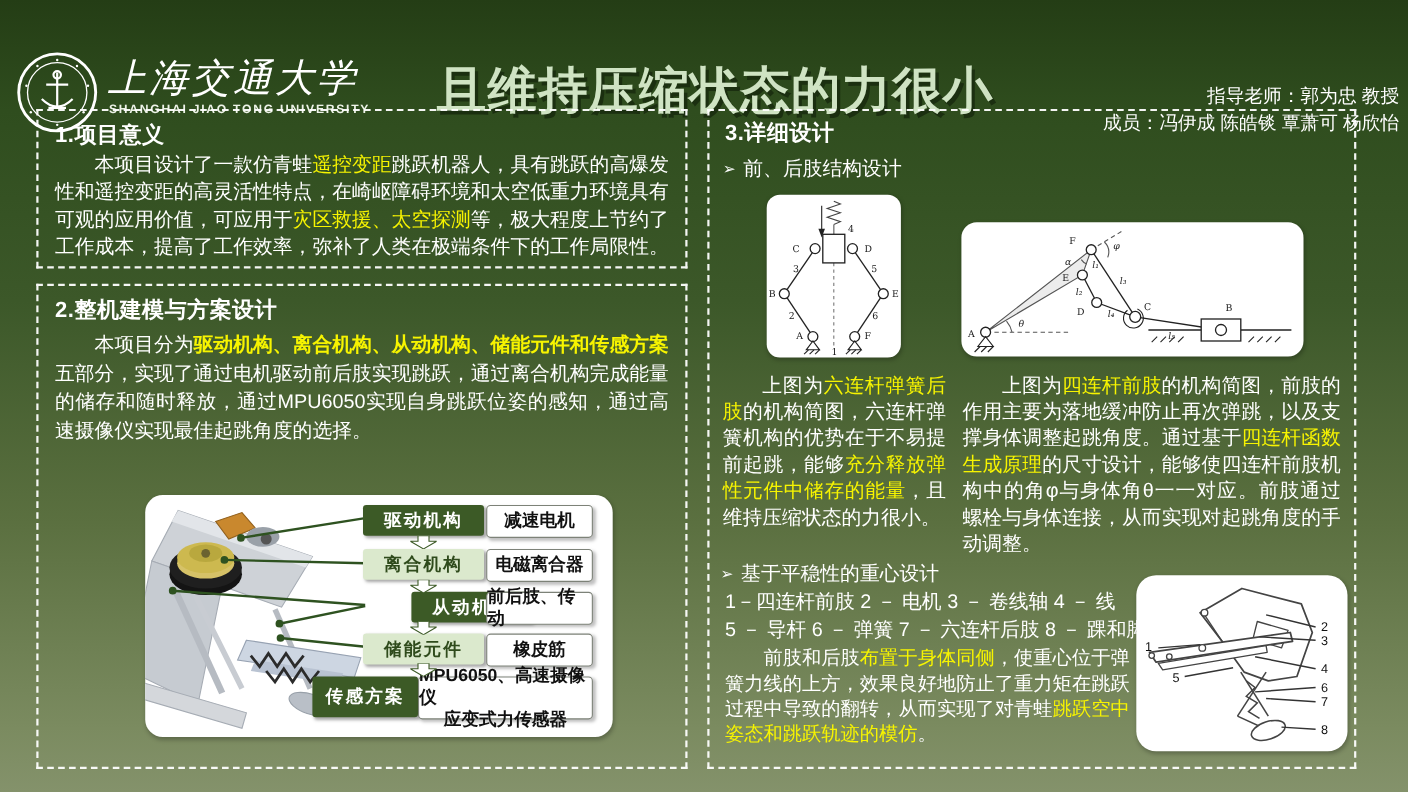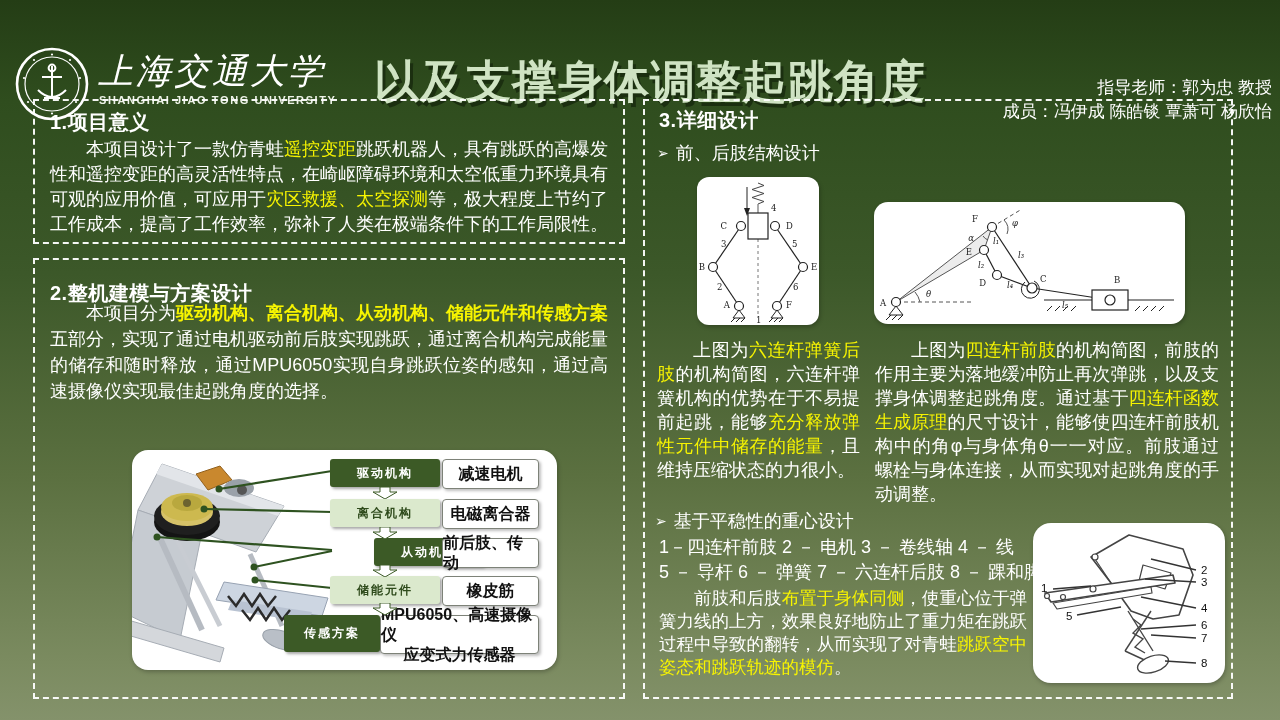--- a/index.html
+++ b/index.html
@@ -17,21 +17,21 @@
   .b{font-weight:bold;margin-top:13px;}
   .bullet-line{position:absolute;color:#fff;font-size:18px;display:flex;gap:7px;align-items:center;}
   .bullet-glyph{font-size:14px;color:#fff;}
   .whitebox{position:absolute;background:#fff;border-radius:16px;box-shadow:1px 2px 4px rgba(0,0,0,.25);}
   
   .univ-cn{position:absolute;left:98px;top:12px;font-family:"DejaVu Serif","Liberation Serif",serif;font-style:italic;font-size:35px;color:#fff;letter-spacing:3px;white-space:nowrap;}
   .univ-en{position:absolute;left:99px;top:58px;font-size:11px;font-weight:bold;color:#eef3e8;letter-spacing:1.6px;white-space:nowrap;}
   .main-title{position:absolute;left:355px;top:16px;width:590px;text-align:center;font-size:45px;font-weight:800;color:#cfe3c3;text-shadow:3px 4px 0 #1b2f10;white-space:nowrap;letter-spacing:1px;}
   .credits{position:absolute;left:930px;top:40px;width:342px;text-align:right;color:#fff;font-size:17px;line-height:24px;white-space:nowrap;}
   
-  .flow-label{position:absolute;display:flex;align-items:center;justify-content:center;font-weight:bold;font-size:12px;border-radius:3px;box-shadow:2px 2px 3px rgba(0,0,0,.35);letter-spacing:2px;}
+  .flow-label{position:absolute;display:flex;align-items:center;justify-content:center;font-weight:bold;font-size:16px;border-radius:3px;box-shadow:2px 2px 3px rgba(0,0,0,.35);letter-spacing:2px;}
   .flow-dark{background:#3c5a26;color:#fff;}
   .flow-light{background:#dbe9cd;color:#2f4b1c;}
   .flow-value{position:absolute;display:flex;flex-direction:column;align-items:center;justify-content:center;background:#fff;border:1px solid #7d8278;border-radius:4px;color:#111;font-weight:bold;font-size:16px;box-shadow:2px 2px 3px rgba(0,0,0,.25);line-height:1.25;}
   .flow-value.small{font-size:16px;}
   .arrow-slot{position:absolute;width:24px;height:12px;}
   
   .col-text{position:absolute;color:#fff;font-size:18px;line-height:24px;text-align:justify;}
   .legend{position:absolute;color:#fff;font-size:18px;line-height:25px;white-space:nowrap;}
   svg text{font-family:"DejaVu Serif","Liberation Serif",serif;}
   svg .lbl{font-size:8.5px;fill:#1a1a1a;}
@@ -58,34 +58,34 @@
         <circle cx="56" cy="14" r="1.1"></circle>
       <circle cx="10" cy="32" r="1.1"></circle>
         <circle cx="66" cy="32" r="1.1"></circle>
       <circle cx="14" cy="56" r="1.1"></circle>
         <circle cx="62" cy="56" r="1.1"></circle>
         <circle cx="38" cy="67.5" r="1.1"></circle>
     </g>
   </svg>
   <div class="univ-cn">上海交通大学</div>
   <div class="univ-en">SHANGHAI JIAO TONG UNIVERSITY</div>
-  <div class="main-title">以及支撑身体调整起跳角度</div>
+  <div class="main-title">且维持压缩状态的力很小</div>
   <div class="credits">
     <div>指导老师：郭为忠 教授</div>
     <div>成员：冯伊成 陈皓锬 覃萧可 杨欣怡</div>
   </div>
 </div>
 
 <div class="panel" style="left:33px;top:99px;width:588px;height:141px;">
   <div class="h-sec" style="left:15px;top:8px;">1.项目意义</div>
   <div class="body-text indent" style="left:15px;top:36px;width:558px;"><span>本项目设计了一款仿青蛙</span><span class="hl">遥控变距</span><span>跳跃机器人，具有跳跃的高爆发性和遥控变距的高灵活性特点，在崎岖障碍环境和太空低重力环境具有可观的应用价值，可应用于</span><span class="hl">灾区救援、太空探测</span><span>等，极大程度上节约了工作成本，提高了工作效率，弥补了人类在极端条件下的工作局限性。</span></div>
 </div>
 
 <div class="panel" style="left:33px;top:258px;width:588px;height:437px;">
-  <div class="h-sec" style="left:15px;top:20px;">2.整机建模与方案设计</div>
+  <div class="h-sec" style="left:15px;top:8px;">2.整机建模与方案设计</div>
   <div class="body-text indent" style="left:15px;top:40px;width:558px;line-height:26px;"><span>本项目分为</span><span class="hl b">驱动机构、离合机构、从动机构、储能元件和传感方案</span><span>五部分，实现了通过电机驱动前后肢实现跳跃，通过离合机构完成能量的储存和随时释放，通过MPU6050实现自身跳跃位姿的感知，通过高速摄像仪实现最佳起跳角度的选择。</span></div>
 
   <div class="whitebox" style="left:97px;top:190px;width:425px;height:220px;">
     <svg class="abs" style="left:0;top:0;" width="425" height="220" viewBox="0 0 425 220">
 
       <polygon points="30,14 152,56 124,102 6,60" fill="#ced2d7" stroke="#a6acb4"></polygon>
       <polygon points="30,14 152,56 146,66 24,24" fill="#e2e5e9"></polygon>
       <polygon points="6,60 70,82 48,190 -14,160" fill="#c6cbd1" stroke="#a6acb4"></polygon>
       <line x1="28" y1="88" x2="70" y2="180" stroke="#b6bbc2" stroke-width="6"></line>
       <line x1="42" y1="84" x2="88" y2="176" stroke="#c8ccd2" stroke-width="5"></line>

